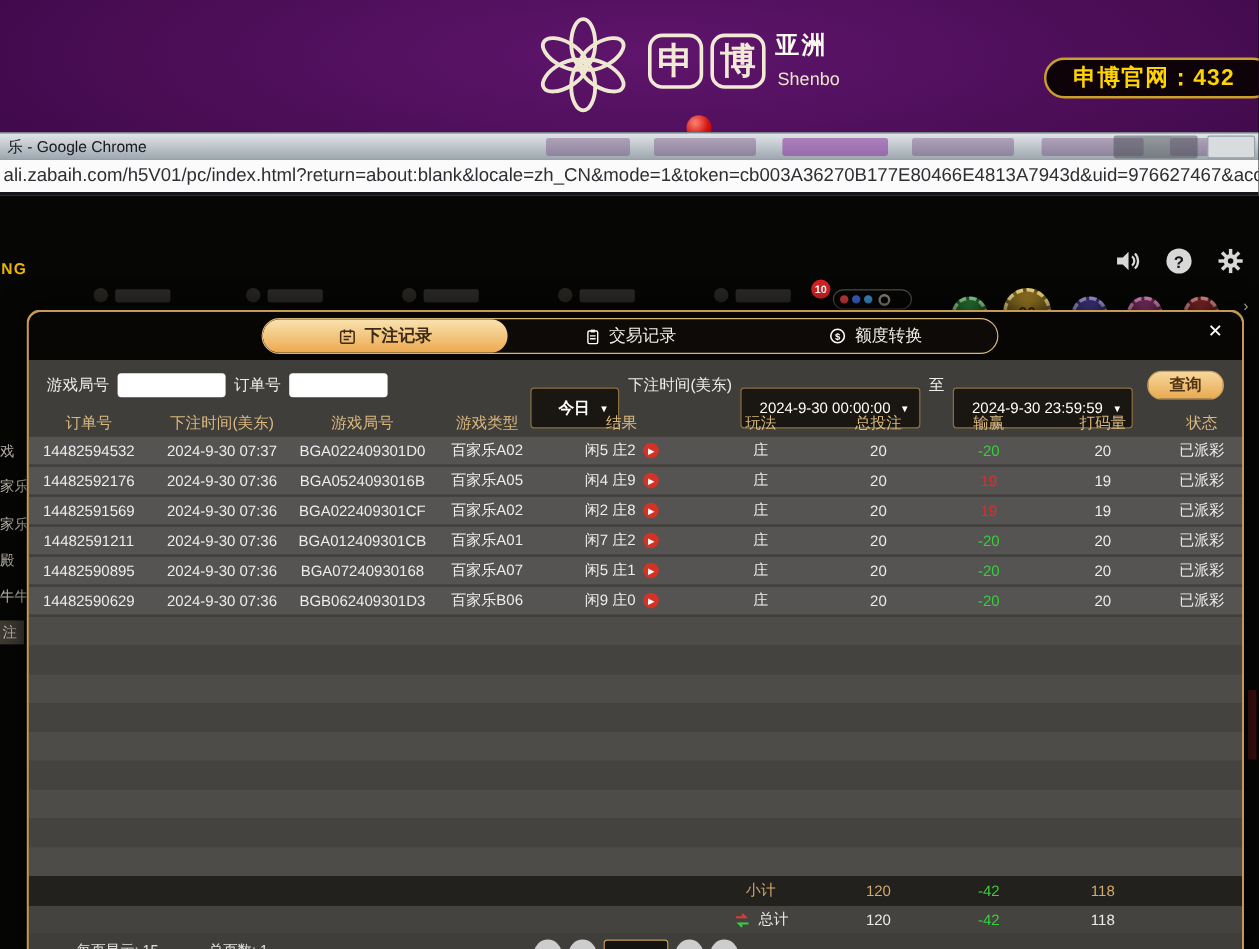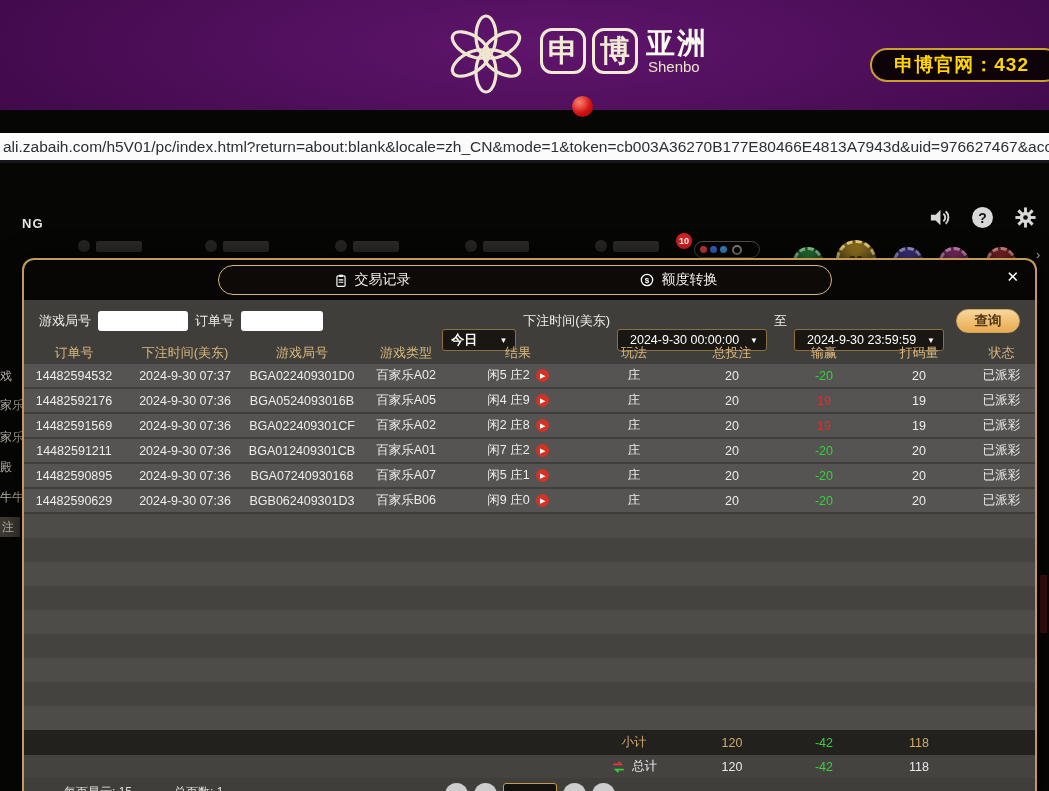--- a/index.html
+++ b/index.html
@@ -6,21 +6,21 @@
   body { font-family:"Liberation Sans","DejaVu Sans",sans-serif; background:#000; }
   .stage { position:relative; width:1049px; height:791px; overflow:hidden; background:#060605; }
 
   
   .site-header { position:absolute; left:0; top:0; width:1049px; height:110px;
     background:radial-gradient(ellipse 950px 230px at 52% 42%, #5f156c 0%, #4a0d55 45%, #2d0537 100%); }
   .flower { position:absolute; left:438px; top:6px; }
   .logo-box { position:absolute; top:28px; width:46px; height:46px; border:3px solid #f1ead4; border-radius:12px;
     color:#f1ead4; font-size:30px; font-weight:bold; display:flex; align-items:center; justify-content:center; }
   .lb1 { left:540px; } .lb2 { left:592px; }
-  .logo-region { position:absolute; left:646px; top:24px; color:#fdfaf0; font-size:29px; font-weight:bold; letter-spacing:2px; }
+  .logo-region { position:absolute; left:646px; top:24px; color:#fdfaf0; font-size:20px; font-weight:bold; letter-spacing:2px; }
   .logo-en { position:absolute; left:648px; top:58px; color:#ece4cb; font-size:15px; }
   .official-badge { position:absolute; right:-12px; top:48px; height:34px; padding:0 30px 0 22px;
     background:#0d0309; border:2px solid #caa028; border-radius:17px; color:#ffd400; font-size:19px; font-weight:bold;
     letter-spacing:1px; display:flex; align-items:center; }
   .red-ball { position:absolute; left:572px; top:96px; width:21px; height:21px; border-radius:50%;
     background:radial-gradient(circle at 35% 30%, #ff8572, #d21212 55%, #8f0606); }
 
   
   .titlebar { position:absolute; left:0; top:110px; width:1049px; height:23px;
     background:linear-gradient(#e2e6e9, #b8bfc6 60%, #9ea6ad); border-top:1px solid #78808a; }
@@ -30,21 +30,21 @@
   .gn4{left:760px;width:85px;} .gn5{left:868px;width:85px;} .gn6{left:975px;width:58px;}
   .win-btn-dark { position:absolute; left:928px; top:2px; width:70px; height:19px; background:#3f444a; opacity:.45; border-radius:2px; }
   .win-btn-light { position:absolute; left:1006px; top:2px; width:40px; height:19px; background:#d9dcdf; border:1px solid #97a0a8; border-radius:2px; }
 
   
   .urlbar { position:absolute; left:0; top:133px; width:1049px; height:30px; background:#fbfbfb;
     border-bottom:3px solid #15151a; color:#2c2f33; font-size:15.5px; padding:5px 0 0 3px; white-space:nowrap; overflow:hidden; }
 
   
   .page { position:absolute; left:0; top:163px; width:1049px; height:628px; background:#060605; }
-  .game-logo-frag { position:absolute; left:1px; top:53px; color:#e5e5e5; font-size:13px; font-weight:bold; letter-spacing:1px;margin-left:21px; }
+  .game-logo-frag { position:absolute; left:1px; top:53px; color:#eab308; font-size:13px; font-weight:bold; letter-spacing:1px; }
   .top-icons { position:absolute; right:12px; top:43px; display:flex; align-items:center; gap:21px; }
   .help-icon { width:21px; height:21px; border-radius:50%; background:#d8d8d8; color:#141414; font-size:14px;
     font-weight:bold; display:flex; align-items:center; justify-content:center; }
   .nav-dim-item { position:absolute; top:77px; height:12px; opacity:.38; display:flex; gap:6px; align-items:center; }
   .nav-dim-item .ic { width:12px; height:12px; border-radius:50%; background:#5e5a52; }
   .nav-dim-item .tx { width:46px; height:11px; background:#6a665e; border-radius:2px; }
   .mini-badge { position:absolute; left:676px; top:70px; width:16px; height:16px; border-radius:50%; background:#d42222;
     color:#fff; font-size:9px; font-weight:bold; display:flex; align-items:center; justify-content:center; z-index:2; }
   .dots-box { position:absolute; left:694px; top:78px; width:66px; height:17px; border:1px solid #55504a; border-radius:9px;
     display:flex; align-items:center; gap:3px; padding:0 5px; }
@@ -67,22 +67,22 @@
     border-radius:16px; display:flex; background:#0d0a07; overflow:hidden; }
   .tab { flex:1; display:flex; align-items:center; justify-content:center; gap:7px; color:#f2efe9; font-size:14px; }
   .tab.active { background:linear-gradient(#f9e3b0, #eda94f); border-radius:16px; color:#3a2a16; font-weight:bold; }
   .close-x { position:absolute; right:16px; top:9px; color:#fff; font-size:15px; line-height:15px; }
 
   .filters { height:38px; margin-top:2px; display:flex; align-items:center; padding:0 15px; gap:7px;
     color:#efeeea; font-size:13px; white-space:nowrap; }
   .finput { height:20px; background:#fff; border:none; border-radius:3px; }
   .fi1 { width:90px; } .fi2 { width:82px; }
   .spacer { flex:1; }
-  .select { height:22px; background:#1a1712; border:1px solid #8d7040; border-radius:3px; display:flex;
-    align-items:center; justify-content:space-between; padding:0 8px; color:#fff; gap:8px;margin-top:38px; }
+  .select { height:34px; background:#1a1712; border:1px solid #8d7040; border-radius:3px; display:flex;
+    align-items:center; justify-content:flex-end; padding:0 8px; color:#fff; gap:8px;margin-top:38px; }
   .preset { width:74px; font-weight:bold; }
   .dsel { width:150px; font-size:12.5px;padding-left:12px; }
   .caret { font-size:8px; color:#fff; }
   .btn-search { width:64px; height:24px; border-radius:13px; background:linear-gradient(#f7d79c, #eaaa50);
     border:1px solid #caa35f; color:#503413; font-weight:bold; font-size:13.5px; display:flex; align-items:center;
     justify-content:center; margin-left:5px; }
 
   .grid10 { display:grid; grid-template-columns:100px 122px 112px 96px 128px 104px 92px 92px 98px 67px; }
   .cell { display:flex; align-items:center; justify-content:center; overflow:hidden; white-space:nowrap; }
   .thead { margin-top:2px; height:22px; color:#d9b87f; font-size:13px; }
@@ -122,20 +122,31 @@
       </div>
     <div class="logo-box lb2">
         <span>博</span>
       </div>
     <div class="logo-region">亚洲</div>
     <div class="logo-en">Shenbo</div>
     <div class="official-badge">申博官网：432</div>
     <div class="red-ball"></div>
   </div>
 
+  <div class="titlebar">
+    <span class="title-text">乐 - Google Chrome</span>
+    <div class="ghost-nav gn1"></div>
+    <div class="ghost-nav gn2"></div>
+    <div class="ghost-nav gn3"></div>
+    <div class="ghost-nav gn4"></div>
+    <div class="ghost-nav gn5"></div>
+    <div class="ghost-nav gn6"></div>
+    <div class="win-btn-dark"></div>
+    <div class="win-btn-light"></div>
+  </div>
 
   <div class="urlbar">
     <span>ali.zabaih.com/h5V01/pc/index.html?return=about:blank&amp;locale=zh_CN&amp;mode=1&amp;token=cb003A36270B177E80466E4813A7943d&amp;uid=976627467&amp;accour</span>
   </div>
 
   <div class="page">
     <div class="game-logo-frag">NG</div>
 
     <div class="top-icons">
       <svg width="23" height="23" viewBox="0 0 24 24">
@@ -200,20 +211,30 @@
       <div class="side-frag" style="top: 264px;">家乐</div>
       <div class="side-frag" style="top: 294px;">殿</div>
       <div class="side-frag" style="top: 324px; text-align: right;">牛牛</div>
       <div class="side-frag boxed" style="top: 354px;">注</div>
     </div>
 
   <div class="dialog">
 
     <div class="tabstrip">
       <div class="tabpill">
+        <div class="tab active">
+          <svg width="15" height="15" viewBox="0 0 24 24" fill="none" stroke="#3a2a16" stroke-width="2">
+            <rect x="3" y="5" width="18" height="16" rx="2"></rect>
+              <line x1="8" y1="2.5" x2="8" y2="8"></line>
+              <line x1="16" y1="2.5" x2="16" y2="8"></line>
+              <line x1="7" y1="12" x2="17" y2="12"></line>
+              <line x1="7" y1="16" x2="14" y2="16"></line>
+          </svg>
+          <span>下注记录</span>
+        </div>
         <div class="tab">
           <svg width="14" height="15" viewBox="0 0 24 24" fill="none" stroke="#ffffff" stroke-width="2">
             <rect x="5" y="4" width="14" height="18" rx="2"></rect>
               <rect x="9" y="2" width="6" height="4" fill="#fff" stroke="none"></rect>
               <line x1="8" y1="11" x2="16" y2="11"></line>
               <line x1="8" y1="15" x2="16" y2="15"></line>
           </svg>
           <span>交易记录</span>
         </div>
         <div class="tab">

